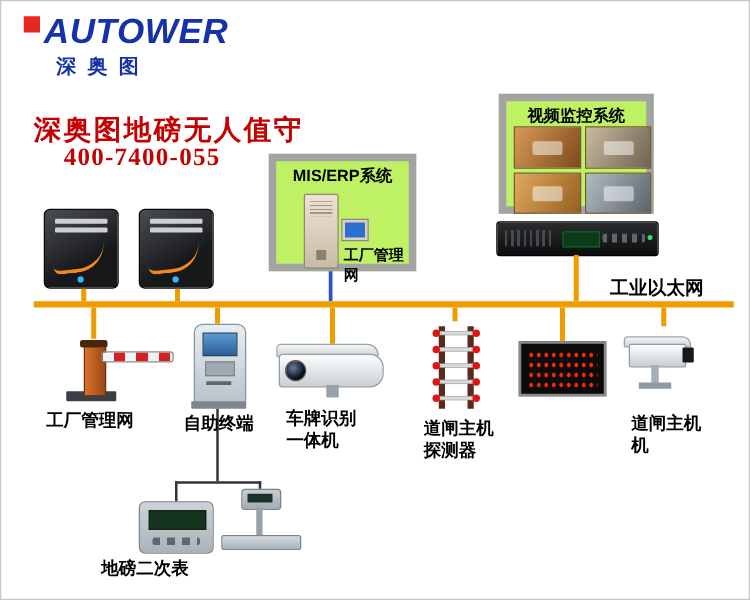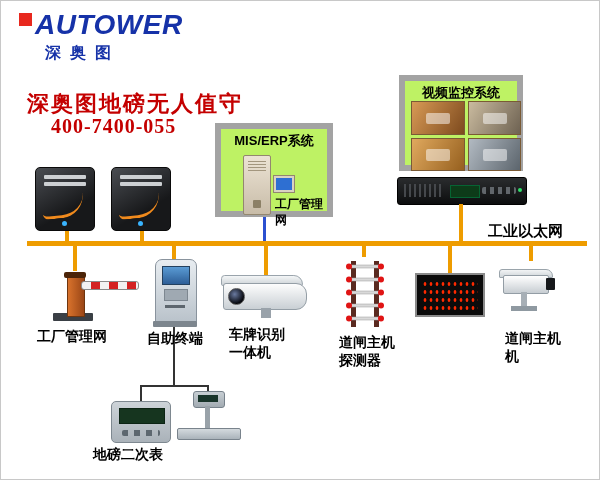--- a/index.html
+++ b/index.html
@@ -258,21 +258,21 @@
 
   <div class="kline" style="left:172px;top:326px;width:2px;height:58px;"></div>
   <div class="kline" style="left:139px;top:384px;width:69px;height:2px;"></div>
   <div class="kline" style="left:139px;top:384px;width:2px;height:16px;"></div>
   <div class="kline" style="left:206px;top:384px;width:2px;height:6px;"></div>
 
   <div class="meter" style="left:110px;top:400px;">
     <div class="meter-scr"></div>
     <div class="meter-btns"></div>
   </div>
-  <div class="lbl" style="left:92px;top:444px;">地磅二次表</div>
+  <div class="lbl" style="left:80px;top:444px;">地磅二次表</div>
 
   <div class="abs" style="left:176px;top:390px;width:64px;height:52px;">
     <div class="scale-head"></div>
     <div class="scale-scr"></div>
     <div class="scale-pole"></div>
     <div class="scale-plat"></div>
   </div>
 
 </div>
 

